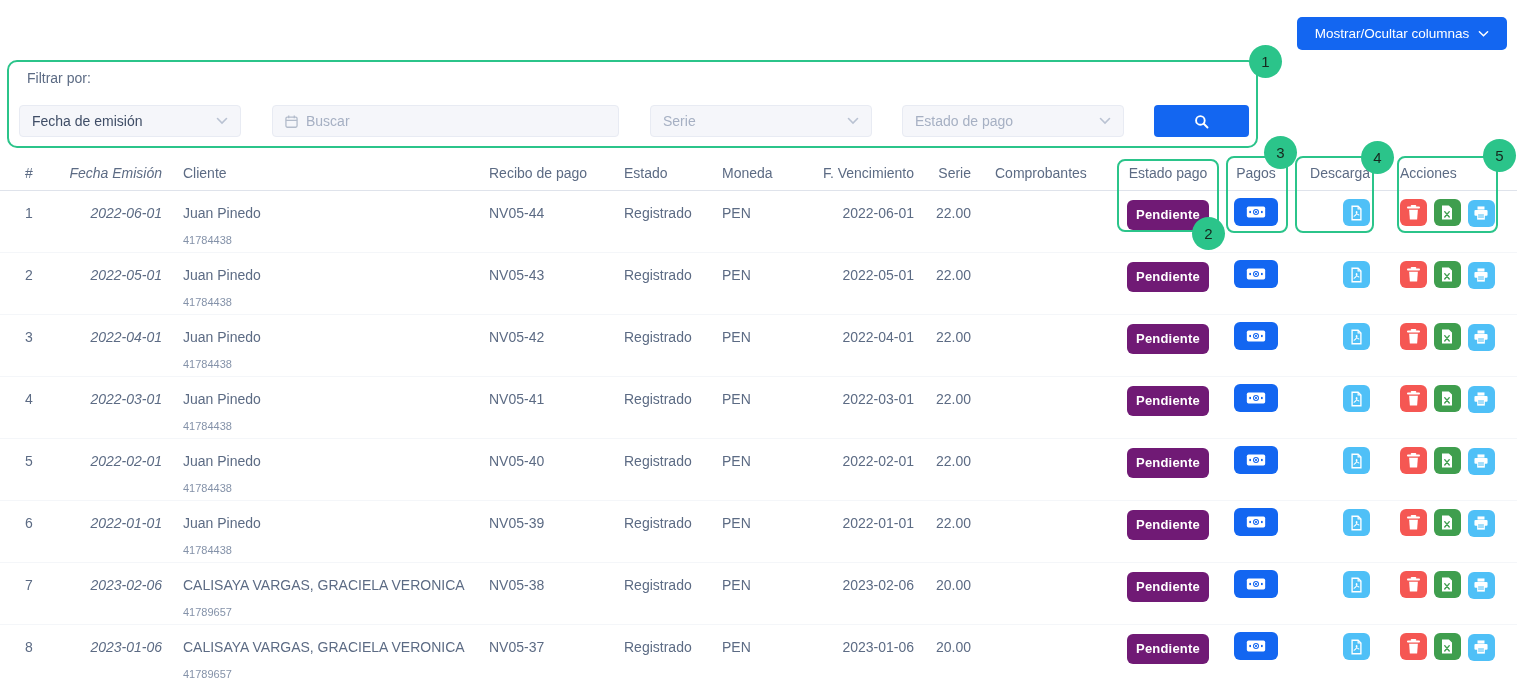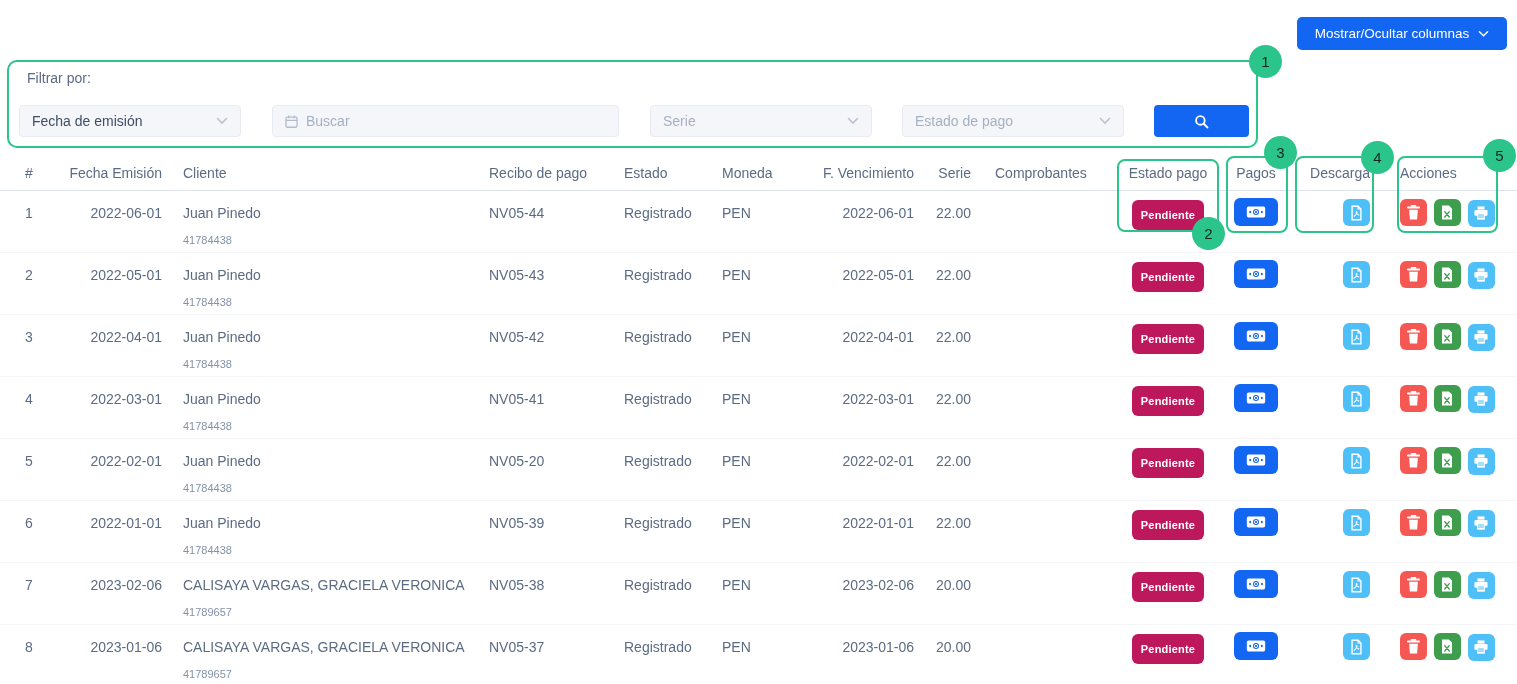--- a/index.html
+++ b/index.html
@@ -28,41 +28,41 @@
 
   
   .thead{position:absolute;left:0;top:160px;width:1517px;height:30px;
     border-bottom:1px solid #dfe3eb;font-size:14px;color:#5c6b84;}
   .th{position:absolute;top:5px;}
   #tbody{position:absolute;left:0;top:191px;width:1517px;}
   .trow{position:relative;height:61px;border-bottom:1px solid #f4f6f9;}
   .cell{position:absolute;top:13px;font-size:14px;color:#5c6b84;line-height:18px;}
 
   .c-num{left:25px;width:22px;}
-  .c-fecha{left:52px;width:110px;text-align:right;}
+  .c-fecha{left:52px;width:110px;text-align:right;font-style:italic;}
   .c-cliente{left:183px;width:300px;}
   .c-recibo{left:489px;width:110px;}
   .c-estado{left:624px;width:92px;}
   .c-moneda{left:722px;width:66px;text-align:left;}
   .c-venc{left:814px;width:100px;text-align:right;}
   .c-total{left:921px;width:50px;text-align:right;}
   .c-comp{left:995px;width:102px;}
   .c-estadopago{left:1122px;width:92px;text-align:center;}
   .c-pagos{left:1230px;width:52px;text-align:center;}
   .c-descarga{left:1298px;width:72px;text-align:right;}
   .c-acciones{left:1400px;width:94px;text-align:left;white-space:nowrap;}
 
   .cliente-doc{margin-top:9px;font-size:11px;color:#8492a9;}
 
   .cell.c-estadopago{top:9px;}
   .cell.c-pagos{top:7px;}
   .cell.c-descarga{top:8px;}
   .cell.c-acciones{top:8px;}
 
-  .badge{display:inline-block;background:#be185d;color:#fff;font-size:11px;font-weight:700;
+  .badge{display:inline-block;background:#701a75;color:#fff;font-size:13px;font-weight:700;
     padding:6px 9px;border-radius:6px;letter-spacing:.2px;}
   .btn-pagos{width:44px;height:28px;background:#1366f1;border:none;border-radius:6px;
     display:inline-flex;align-items:center;justify-content:center;cursor:pointer;}
   .btn-ico{width:27px;height:27px;border:none;border-radius:6px;display:inline-flex;
     align-items:center;justify-content:center;cursor:pointer;padding:0;}
   .btn-sky{background:#4fc0f7;}
   .btn-del{background:#f55753;margin-right:3px;}
   .btn-xls{background:#3f9e4e;margin-right:3px;}
 
   
@@ -440,21 +440,21 @@
       </span>
     </div>
 
     <div class="trow">
       <span class="cell c-num">5</span>
       <span class="cell c-fecha">2022-02-01</span>
       <span class="cell c-cliente">
         <div>Juan Pinedo</div>
         <div class="cliente-doc">41784438</div>
       </span>
-      <span class="cell c-recibo">NV05-20</span>
+      <span class="cell c-recibo">NV05-40</span>
       <span class="cell c-estado">Registrado</span>
       <span class="cell c-moneda">PEN</span>
       <span class="cell c-venc">2022-02-01</span>
       <span class="cell c-total">22.00</span>
       <span class="cell c-comp"></span>
       <span class="cell c-estadopago">
         <span class="badge">Pendiente</span>
       </span>
       <span class="cell c-pagos">
         <button class="btn-pagos">

